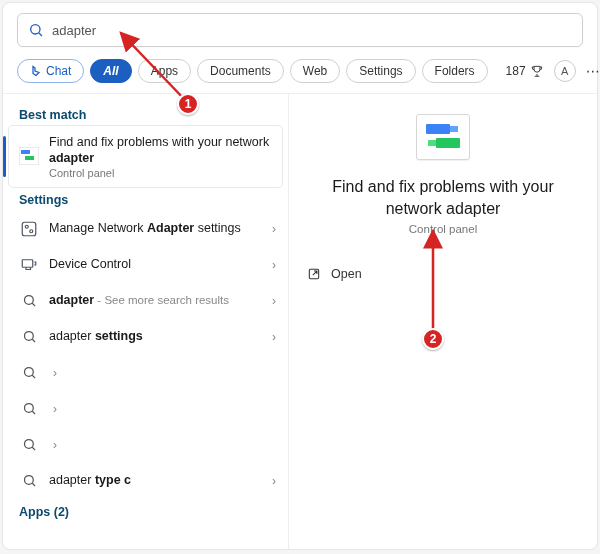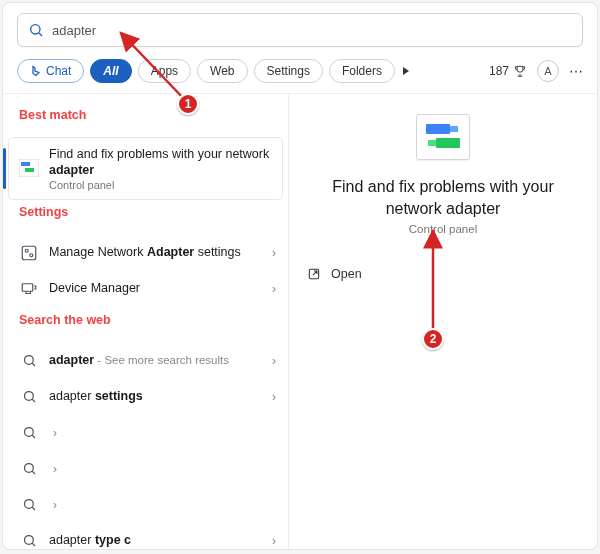--- a/index.html
+++ b/index.html
@@ -99,24 +99,24 @@
   .right {
     flex: 1;
     border-left: 1px solid #eee;
     padding: 20px 16px 16px 16px;
     text-align: center;
     display: flex;
     flex-direction: column;
     align-items: center;
   }
   .section-hdr {
-    padding: 6px 16px 16px 16px;
+    padding: 6px 16px 4px 16px;
     font-size: 12.5px;
     font-weight: 600;
-    color: #ef4444;
+    color: #0c4a6e;
   }
   .item {
     display: flex;
     align-items: center;
     padding: 8px 12px 8px 16px;
     gap: 10px;
     cursor: pointer;
     position: relative;
   }
   .item.selected {
@@ -206,20 +206,23 @@
         </svg>
       <span>Chat</span>
     </div>
     <div class="pill active">
         <span>All</span>
       </div>
     <div class="pill">
         <span>Apps</span>
       </div>
     <div class="pill">
+        <span>Documents</span>
+      </div>
+    <div class="pill">
         <span>Web</span>
       </div>
     <div class="pill">
         <span>Settings</span>
       </div>
     <div class="pill">
         <span>Folders</span>
       </div>
     <svg width="10" height="10" viewBox="0 0 10 10">
         <path d="M2 1l6 4-6 4z" fill="#333"></path>
@@ -275,26 +278,25 @@
       </div>
 
       <div class="item">
         <div class="item-icon">
           <svg width="18" height="18" viewBox="0 0 24 24" fill="none" stroke="#4b5563" stroke-width="1.6">
               <rect x="3" y="5" width="14" height="10" rx="1"></rect>
               <path d="M19 8h2v4h-2M8 15v3h6v-3"></path>
             </svg>
         </div>
         <div class="item-text">
-            <div class="item-title">Device Manager</div>
-          </div>
-        <span class="chev">›</span>
-      </div>
-
-      <div class="section-hdr">Search the web</div>
+            <div class="item-title">Device Control</div>
+          </div>
+        <span class="chev">›</span>
+      </div>
+
 
       <div class="item">
         <div class="item-icon">
             <svg width="15" height="15" viewBox="0 0 24 24" fill="none" stroke="#555" stroke-width="2">
               <circle cx="11" cy="11" r="7"></circle>
               <line x1="21" y1="21" x2="16.5" y2="16.5"></line>
             </svg>
           </div>
         <div class="item-text">
             <div class="item-title"><b>adapter</b><span class="small-grey"> - See more search results</span></div>

